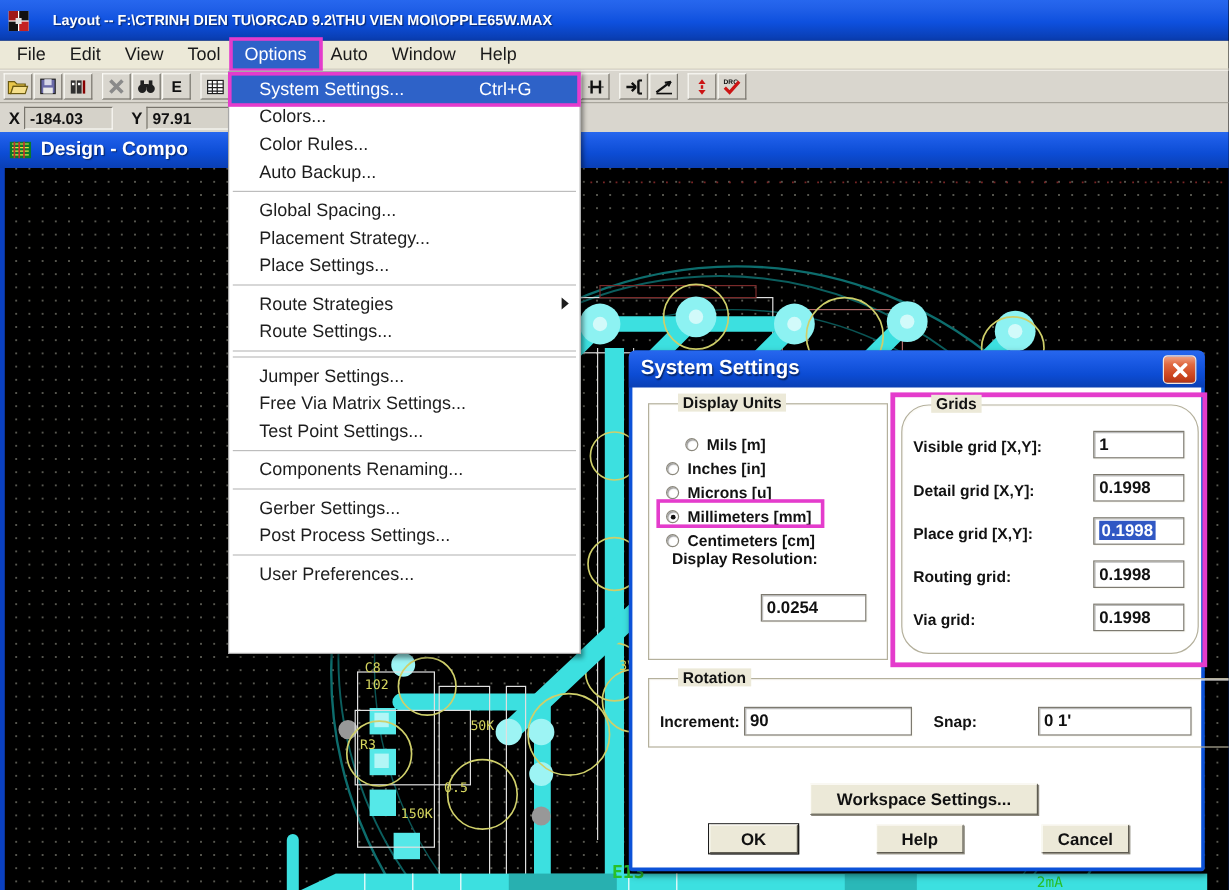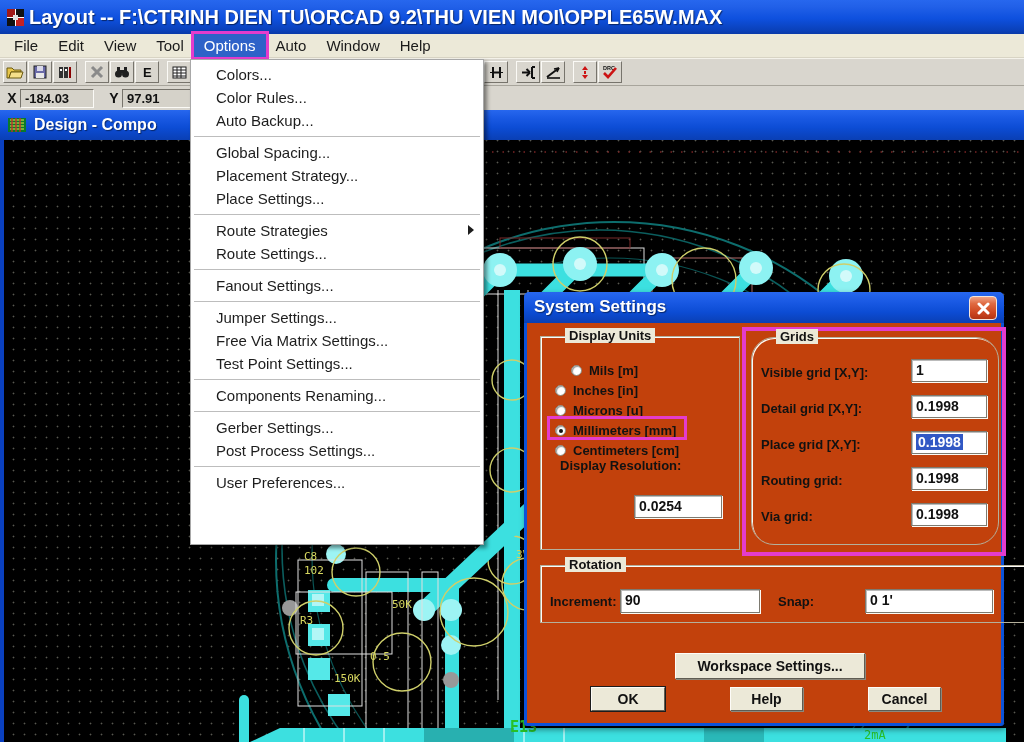--- a/index.html
+++ b/index.html
@@ -4,21 +4,21 @@
 <style>
   * { margin:0; padding:0; box-sizing:border-box; }
   html,body { width:1024px; height:742px; background:#000; overflow:hidden;
     font-family:"Liberation Sans", sans-serif; }
   .screen { position:relative; width:1024px; height:742px; background:#000; overflow:hidden; }
 
   
   .titlebar { position:absolute; left:0; top:0; width:1024px; height:34px;
     background:linear-gradient(180deg,#2767ee 0%,#2160e8 20%,#0e50de 55%,#0a40b8 90%,#0939a8 100%);
     display:flex; align-items:center; padding-left:7px; }
-  .titlebar .ttl { color:#fff; font-weight:bold; font-size:20px; margin-left:5px;
+  .titlebar .ttl { color:#fff; font-weight:bold; font-size:12px; margin-left:20px;
     text-shadow:1px 1px 1px rgba(0,0,0,.5); white-space:nowrap; }
   .appicon { width:17px; height:17px; display:inline-block; }
 
   
   .menubar { position:absolute; left:0; top:34px; width:1024px; height:24px;
     background:#ece9d8; border-bottom:1px solid #d8d4c4; display:flex; align-items:stretch; padding-left:4px; }
   .menubar .mb { font-size:15px; color:#1a1a1a; padding:0 10px; line-height:23px; }
   .menubar .mb.active { background:#2e62c8; color:#fff; box-shadow:0 0 0 3px #e43ccc; z-index:5; }
 
   
@@ -58,21 +58,21 @@
     font-size:15px; color:#1d1d1d; white-space:nowrap; }
   .mi .accel { position:absolute; right:38px; top:0; }
   .mi.selected { background:#2e62c8; color:#fff; margin:0 2px; padding-left:23px;
     box-shadow:0 0 0 3px #e43ccc; }
   .msep { height:1px; background:#bdbdbd; margin:4px 3px; }
   .subarrow { position:absolute; right:9px; top:6px; width:0; height:0;
     border-top:5px solid transparent; border-bottom:5px solid transparent; border-left:6px solid #1d1d1d; }
 
   
   .dialog { position:absolute; left:524px; top:292px; width:480px; height:434px; z-index:20;
-    background:#c2410c; border:3px solid #0c52d8; border-radius:6px 6px 3px 3px;
+    background:#ffffff; border:3px solid #0c52d8; border-radius:6px 6px 3px 3px;
     box-shadow:2px 3px 6px rgba(0,0,0,.5); }
   .dlg-title { position:absolute; left:-3px; top:-3px; width:480px; height:31px;
     background:linear-gradient(180deg,#2767ee 0%,#1a5ae4 30%,#0c4cd4 65%,#0a3fb4 100%);
     border-radius:5px 5px 0 0; color:#fff; font-weight:bold; font-size:17px; line-height:30px;
     padding-left:10px; text-shadow:1px 1px 1px rgba(0,0,0,.5); }
   .dlg-close { position:absolute; right:4px; top:1px; width:28px; height:24px;
     background:linear-gradient(180deg,#f0a284 0%,#e06a42 30%,#ce4720 70%,#b23414 100%);
     border:1px solid #f6e6da; border-radius:4px; display:flex; align-items:center; justify-content:center; }
   .grp { position:absolute; border:1px solid #b4b09c; box-shadow:1px 1px 0 #fdfcf8 inset; }
   .grp .legend { position:absolute; top:-9px; left:8px; background:#ece9d8; padding:0 4px;
@@ -360,35 +360,38 @@
         </g>
         <g font-family="DejaVu Sans Mono, monospace" fill="#28c028">
           <text x="506" y="592" font-size="15" font-weight="bold">E13</text>
           <text x="860" y="599" font-size="12">2mA</text>
         </g>
       </svg>
     </div>
   </div>
 
   <div class="dropdown">
+    <div class="mi selected">
+      <span>System Settings...</span>
+      <span class="accel">Ctrl+G</span>
+    </div>
     <div class="mi"><span>Colors...</span></div>
     <div class="mi"><span>Color Rules...</span></div>
     <div class="mi"><span>Auto Backup...</span></div>
     <div class="msep"></div>
     <div class="mi"><span>Global Spacing...</span></div>
     <div class="mi"><span>Placement Strategy...</span></div>
     <div class="mi"><span>Place Settings...</span></div>
     <div class="msep"></div>
     <div class="mi">
       <span>Route Strategies</span>
       <span class="subarrow"></span>
     </div>
     <div class="mi"><span>Route Settings...</span></div>
     <div class="msep"></div>
-    <div class="mi"><span>Fanout Settings...</span></div>
     <div class="msep"></div>
     <div class="mi"><span>Jumper Settings...</span></div>
     <div class="mi"><span>Free Via Matrix Settings...</span></div>
     <div class="mi"><span>Test Point Settings...</span></div>
     <div class="msep"></div>
     <div class="mi"><span>Components Renaming...</span></div>
     <div class="msep"></div>
     <div class="mi"><span>Gerber Settings...</span></div>
     <div class="mi"><span>Post Process Settings...</span></div>
     <div class="msep"></div>

